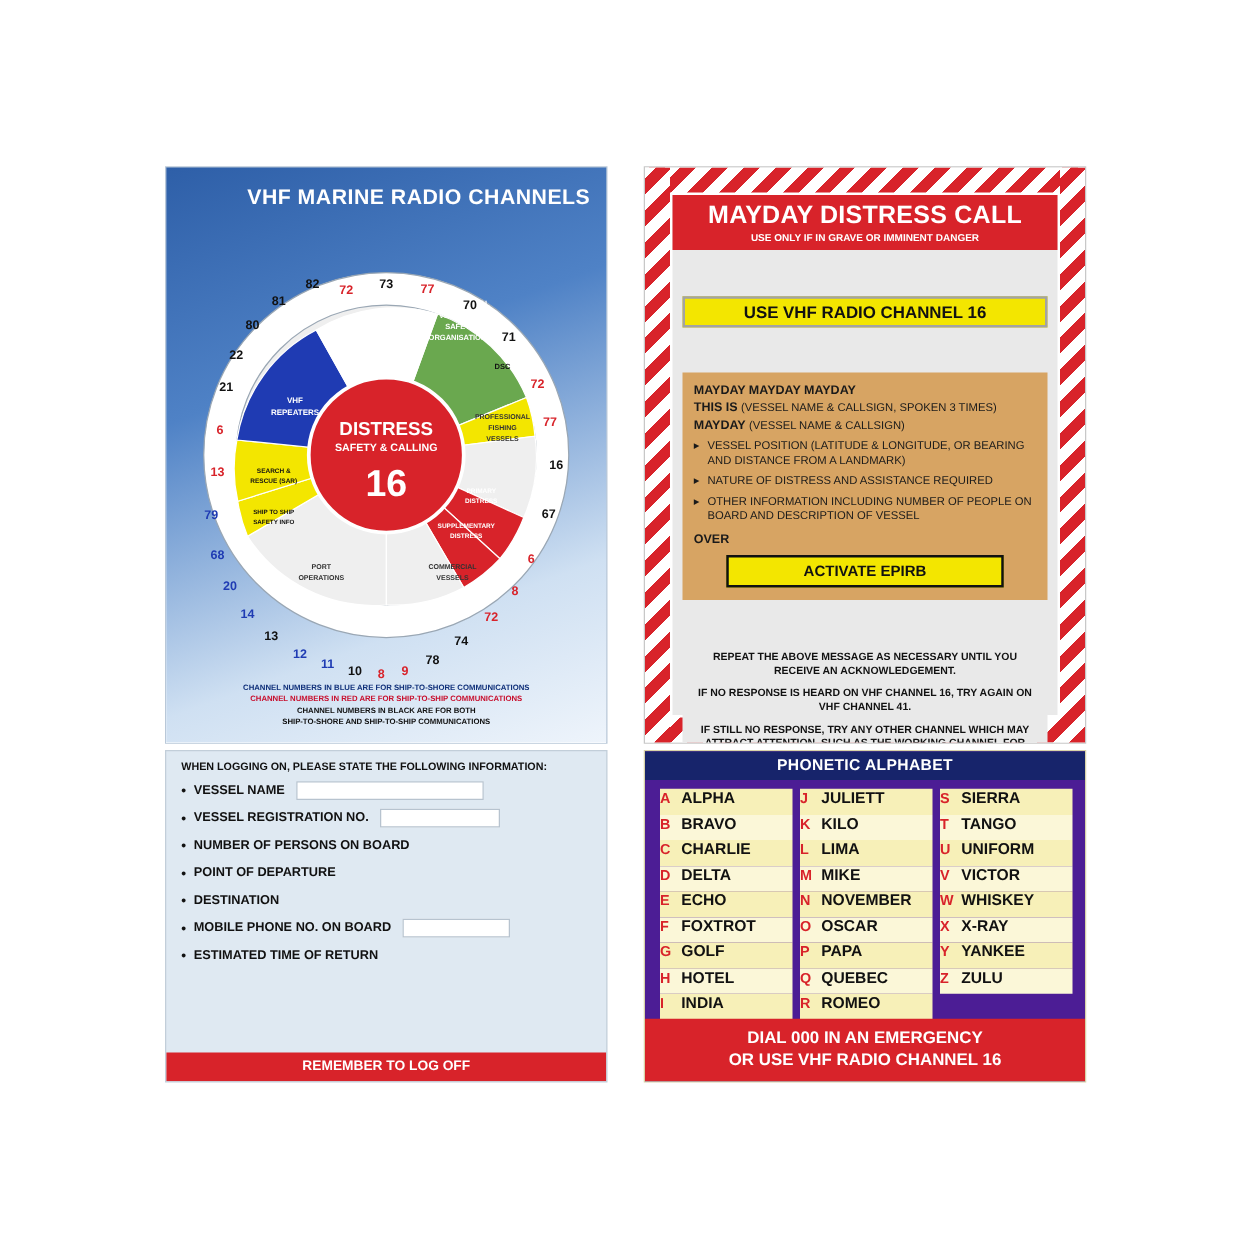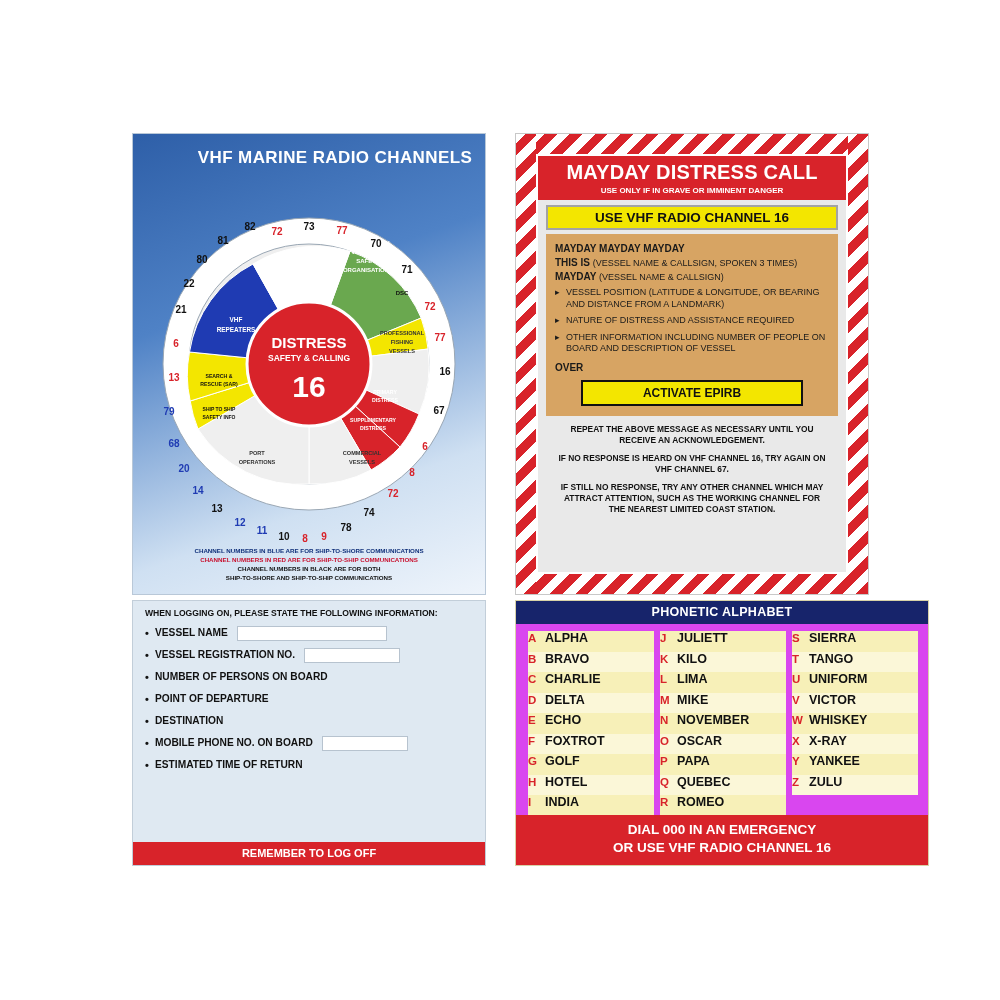--- a/index.html
+++ b/index.html
@@ -86,20 +86,21 @@
     background-image: repeating-linear-gradient(-45deg,#d8232a 0px,#d8232a 9px,#ffffff 9px,#ffffff 18px); }
   .hz-right { right:0; top:0; width:20px; height:460px;
     background-image: repeating-linear-gradient(-45deg,#d8232a 0px,#d8232a 9px,#ffffff 9px,#ffffff 18px); }
   .mayday-inner {
     position: absolute;
     left: 22px; top: 22px;
     width: 308px; height: 416px;
     background: #e9e9e9;
     display: flex;
     flex-direction: column;
+    gap: 32px;
   }
   .mayday-head {
     background: #d8232a;
     color: #ffffff;
     text-align: center;
     padding: 5px 0 5px;
   }
   .mayday-head .h1 {
     font-size: 20px; font-weight: bold; letter-spacing: .2px;
   }
@@ -219,23 +220,23 @@
     font-size: 11px;
     font-weight: bold;
     padding: 5px 0 6px;
   }
 
   
   .panel-phon {
     position: absolute;
     left: 516px;
     top: 601px;
-    width: 412px;
+    width: 352px;
     height: 264px;
-    background: #d946ef;
+    background: #4c1d95;
     box-shadow: 0 0 0 1px #d8d2a8;
     overflow: hidden;
   }
   .phon-head {
     background: #17246b;
     color: #ffffff;
     text-align: center;
     font-size: 12.5px;
     font-weight: bold;
     padding: 4px 0 5px;
@@ -434,21 +435,21 @@
         <div class="mb-bullet">NATURE OF DISTRESS AND ASSISTANCE REQUIRED</div>
         <div class="mb-bullet">OTHER INFORMATION INCLUDING NUMBER OF PEOPLE ON BOARD AND DESCRIPTION OF VESSEL</div>
 
         <div class="mb-over">OVER</div>
 
         <div class="epirb">ACTIVATE EPIRB</div>
       </div>
 
       <div class="mayday-foot">
         <p>REPEAT THE ABOVE MESSAGE AS NECESSARY UNTIL YOU RECEIVE AN ACKNOWLEDGEMENT.</p>
-        <p>IF NO RESPONSE IS HEARD ON VHF CHANNEL 16, TRY AGAIN ON VHF CHANNEL 67.</p>
+        <p>IF NO RESPONSE IS HEARD ON VHF CHANNEL 16, TRY AGAIN ON VHF CHANNEL 41.</p>
         <p>IF STILL NO RESPONSE, TRY ANY OTHER CHANNEL WHICH MAY ATTRACT ATTENTION, SUCH AS THE WORKING CHANNEL FOR THE NEAREST LIMITED COAST STATION.</p>
       </div>
     </div>
   </div>
 
   <div class="panel-log">
     <div class="log-sub">WHEN LOGGING ON, PLEASE STATE THE FOLLOWING INFORMATION:</div>
 
     <div class="log-item">
       <span>VESSEL NAME</span>

